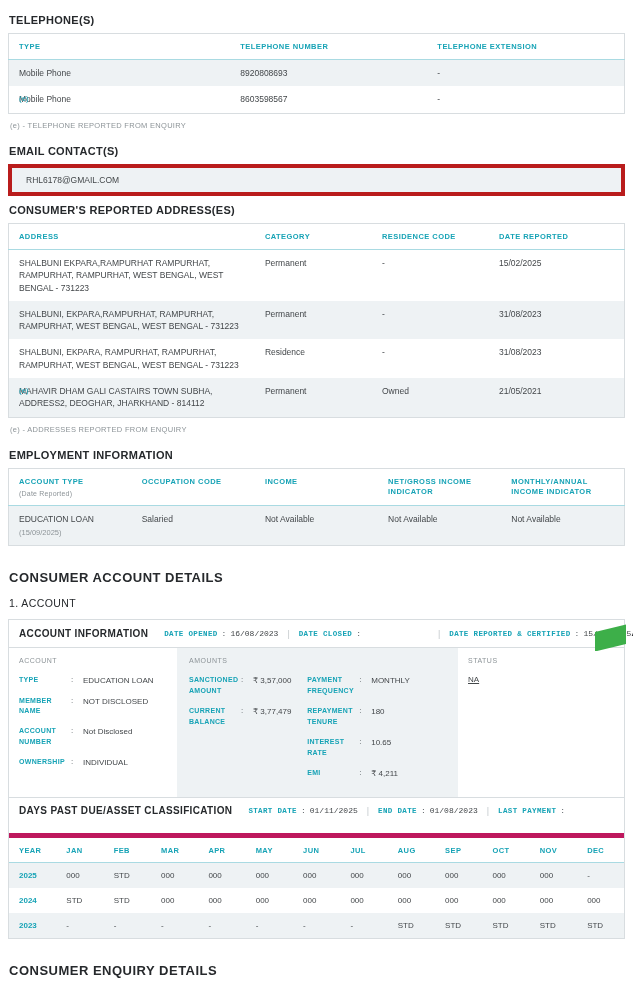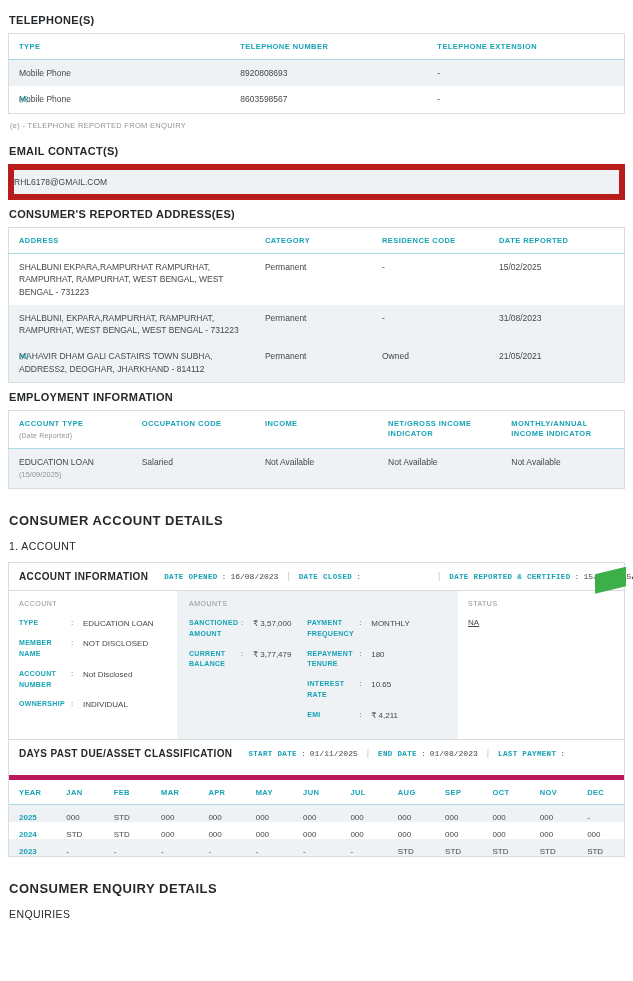--- a/index.html
+++ b/index.html
@@ -22,21 +22,21 @@
     color:#17a3b6; font-size:7.5px; font-weight:bold; letter-spacing:.45px;
     text-align:left; padding:8px 10px 7px 10px; border-bottom:1px solid #a9dae2;
     vertical-align:top; line-height:1.35;
   }
   .tbl tbody td { font-size:8.5px; color:#43474a; padding:7px 10px; vertical-align:top; line-height:1.45; }
   tr.shade { background:#eef2f4; }
   th.lead, td.lead { padding-left:34px; position:relative; }
   .mark { position:absolute; left:10px; top:7px; color:#17a3b6; font-size:8px; }
   .footnote { font-size:7.5px; color:#8d9498; letter-spacing:.3px; margin:7px 0 15px 2px; }
 
-  .email-box { border:6px solid #b91c1c; background:#eef2f4; padding:7px 0; font-size:8.5px; color:#43474a; }
+  .email-box { border:4px solid #b91c1c; background:#eef2f4; padding:7px 14px; font-size:8.5px; color:#43474a; }
   .email-wrap { margin-bottom:4px; }
 
   .hwrap { display:inline-block; max-width:96px; }
   .sub-note { display:block; color:#8d9498; font-weight:normal; font-size:7px; letter-spacing:.2px; margin-top:2px; }
   .cell-sub { display:block; color:#8d9498; font-size:7.5px; margin-top:2px; }
 
   .card { border:1px solid #d8dde0; margin-bottom:6px; }
   .bar { display:flex; align-items:center; padding:0 10px; height:27px; position:relative; }
   .bar-title { font-size:10px; font-weight:bold; color:#26292c; letter-spacing:.35px; margin-right:16px; white-space:nowrap; }
   .kp { display:flex; align-items:baseline; white-space:nowrap;font-family:Liberation Mono, monospace; }
@@ -61,21 +61,21 @@
   .kv .v { color:#43474a; font-size:8px; line-height:1.4; }
   .am-cols { display:flex; }
   .am-a { width:46%; padding-right:6px; }
   .am-b { width:54%; }
   .status-val { font-size:8px; color:#43474a;text-decoration:underline; }
 
   .dpd-bar { border-top:1px solid #d8dde0; }
   .dpd { border-top:5px solid #be185d;margin-top:9px; }
   .dpd th { color:#17a3b6; font-size:7.5px; font-weight:bold; letter-spacing:.4px; text-align:left;
             padding:8px 2px 7px 10px; border-bottom:1px solid #a9dae2; }
-  .dpd td { font-size:8px; color:#43474a; padding:8px 2px 0 10px; text-align:left; }
+  .dpd td { font-size:8px; color:#43474a; padding:8px 2px 8px 10px; text-align:left; }
   .dpd td.year { color:#17a3b6; font-weight:bold; }
 </style>
 </head>
 <body>
 
 <div class="page">
 
   <h2 class="sec-title first">TELEPHONE(S)</h2>
   <table class="tbl">
     <colgroup>
@@ -132,28 +132,35 @@
         <td>Permanent</td>
         <td>-</td>
         <td>15/02/2025</td>
       </tr>
       <tr class="shade">
         <td class="lead"><span class="mark"></span><span>SHALBUNI, EKPARA,RAMPURHAT, RAMPURHAT, RAMPURHAT, WEST BENGAL, WEST BENGAL - 731223</span></td>
         <td>Permanent</td>
         <td>-</td>
         <td>31/08/2023</td>
       </tr>
+      <tr>
+        <td class="lead"><span class="mark"></span><span>SHALBUNI, EKPARA, RAMPURHAT, RAMPURHAT, RAMPURHAT, WEST BENGAL, WEST BENGAL - 731223</span></td>
+        <td>Residence</td>
+        <td>-</td>
+        <td>31/08/2023</td>
+      </tr>
       <tr class="shade">
         <td class="lead"><span class="mark">(e)</span><span>MAHAVIR DHAM GALI CASTAIRS TOWN SUBHA, ADDRESS2, DEOGHAR, JHARKHAND - 814112</span></td>
         <td>Permanent</td>
         <td>Owned</td>
         <td>21/05/2021</td>
       </tr>
     </tbody>
   </table>
+  <div class="footnote">(e) - ADDRESSES REPORTED FROM ENQUIRY</div>
 
   <h2 class="sec-title">EMPLOYMENT INFORMATION</h2>
   <table class="tbl">
     <colgroup>
         <col style="width:20%">
         <col style="width:20%">
         <col style="width:20%">
         <col style="width:20%">
         <col style="width:20%">
       </colgroup>

